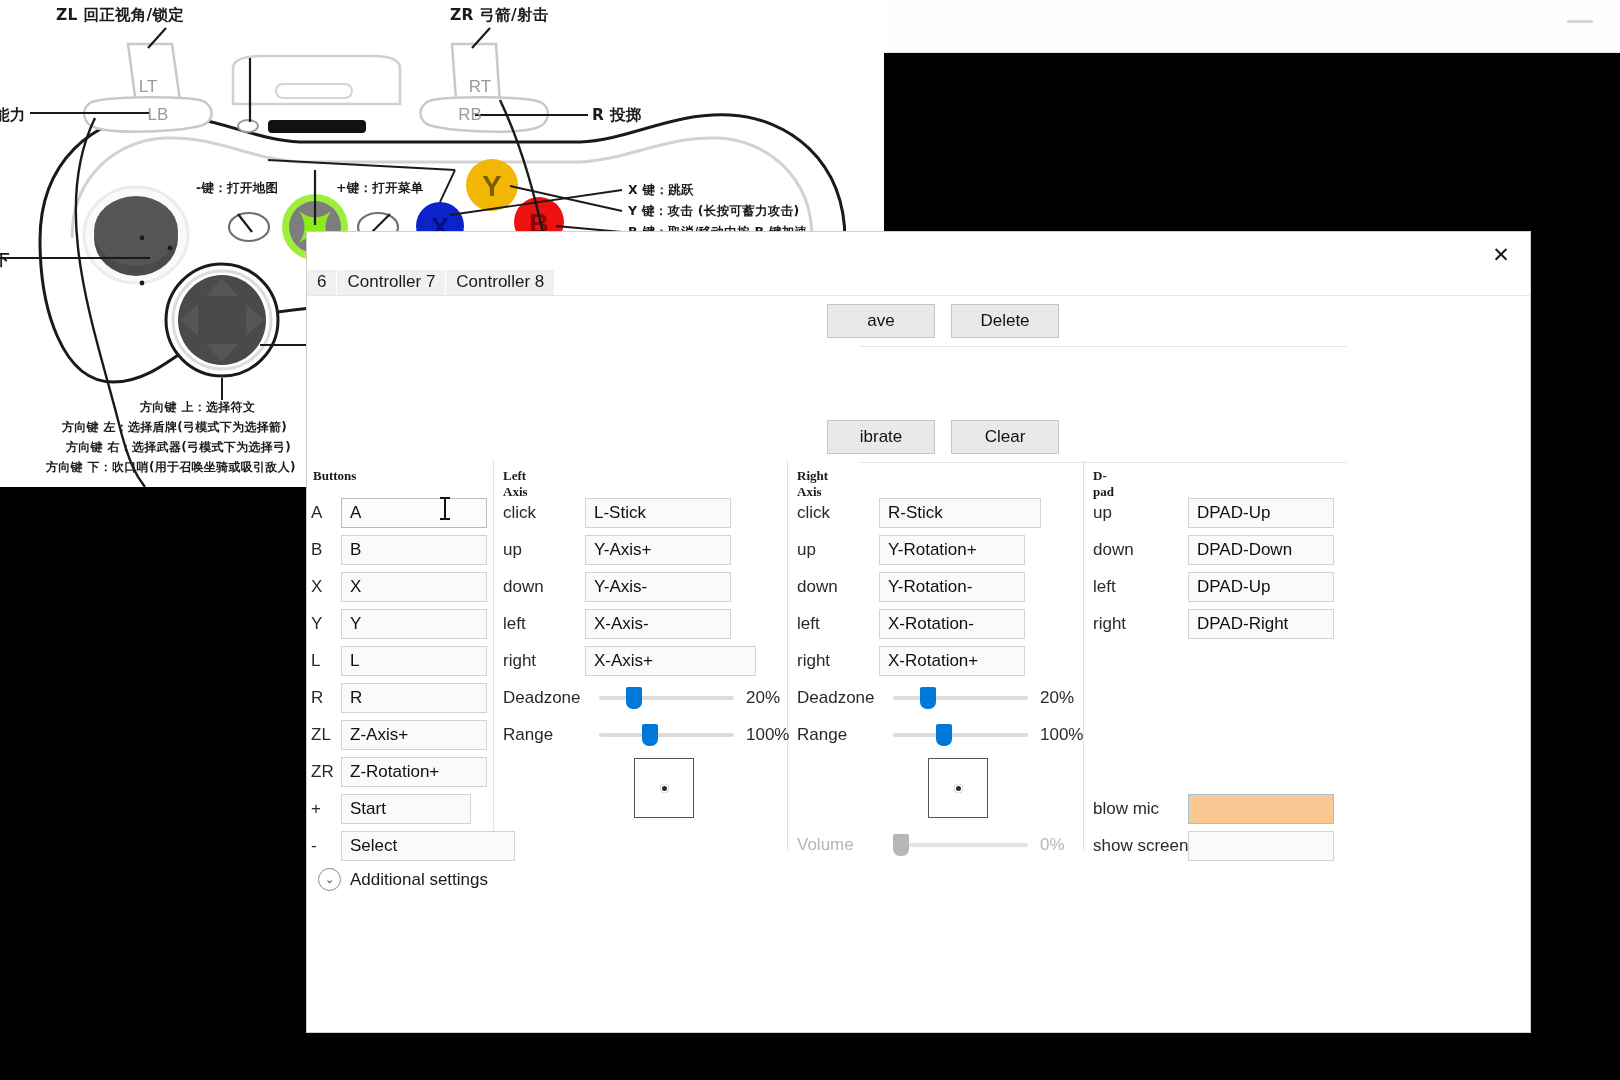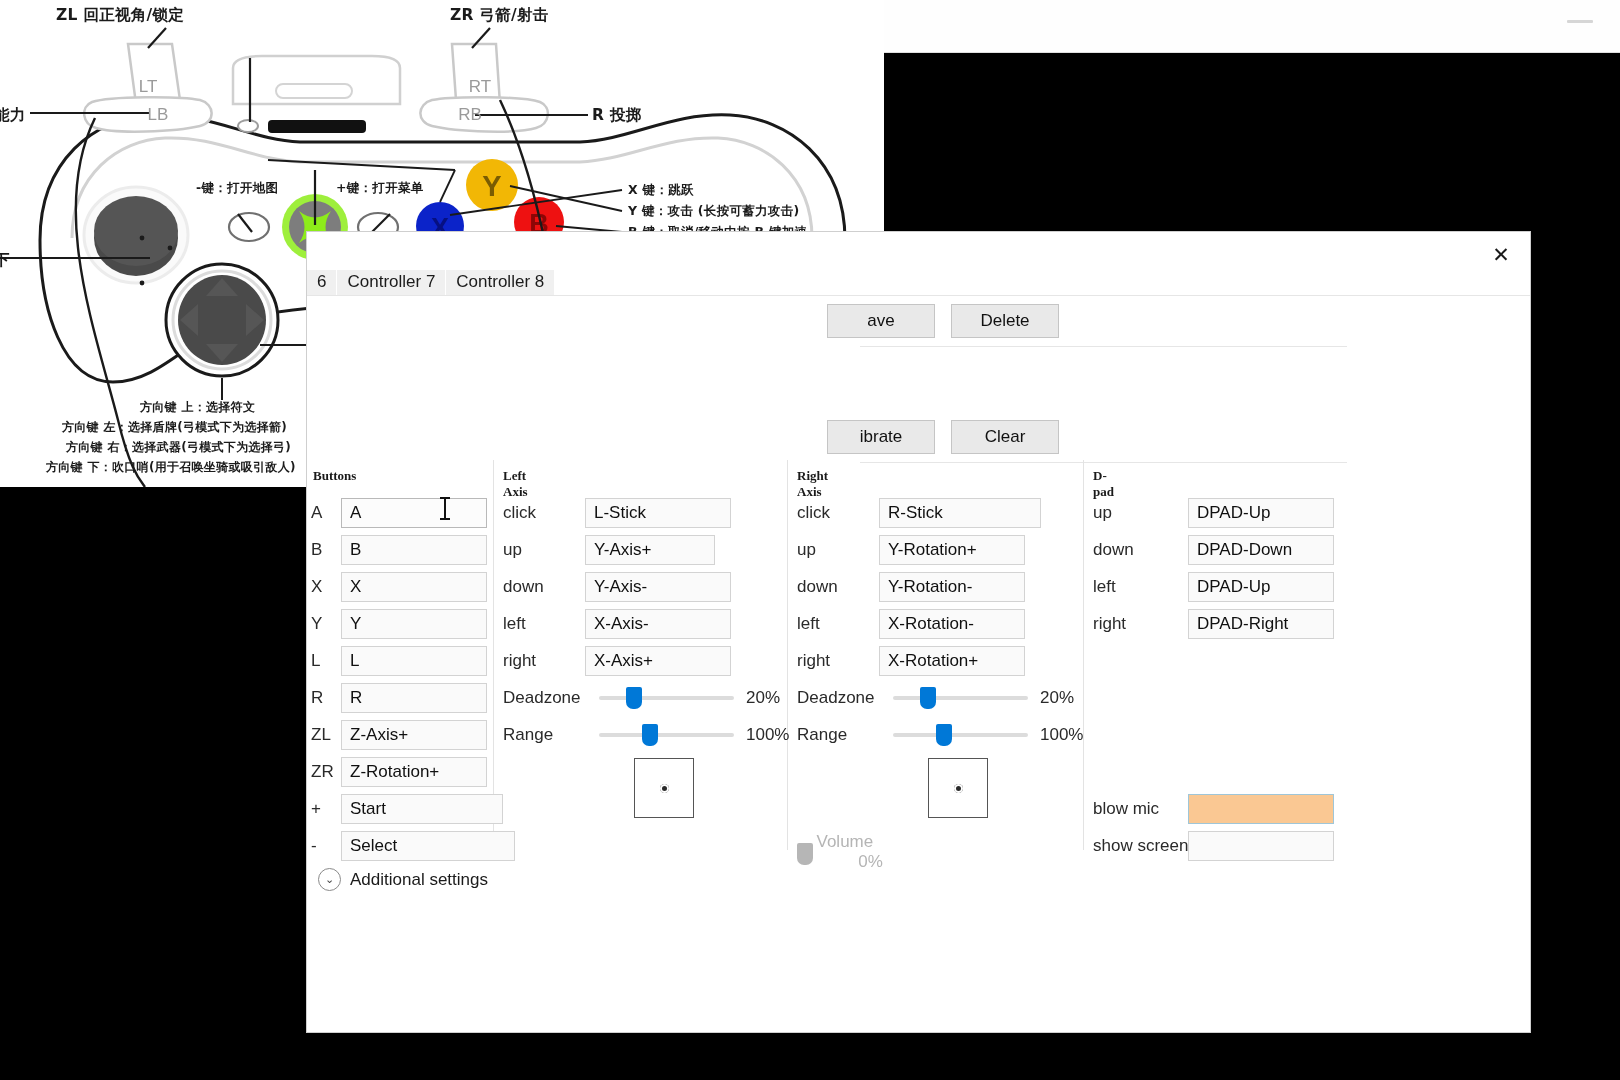--- a/index.html
+++ b/index.html
@@ -345,50 +345,50 @@
       <div class="row" style="left:4px;top:260px;">
           <span class="rlabel" style="width:30px;">ZL</span>
           <span class="field" style="width:146px;">Z-Axis+</span>
         </div>
       <div class="row" style="left:4px;top:297px;">
           <span class="rlabel" style="width:30px;">ZR</span>
           <span class="field" style="width:146px;">Z-Rotation+</span>
         </div>
       <div class="row" style="left:4px;top:334px;">
           <span class="rlabel" style="width:30px;">+</span>
-          <span class="field" style="width:162px;">Start</span>
+          <span class="field" style="width:130px;">Start</span>
         </div>
       <div class="row" style="left:4px;top:371px;">
           <span class="rlabel" style="width:30px;">-</span>
           <span class="field" style="width:174px;">Select</span>
         </div>
     </div>
 
     <div class="col" style="left:196px;">
       <div class="sechead" style="left:0px;top:8px;">Left Axis</div>
 
       <div class="row" style="left:0px;top:38px;">
           <span class="rlabel" style="width:82px;">click</span>
           <span class="field" style="width:146px;">L-Stick</span>
         </div>
       <div class="row" style="left:0px;top:75px;">
           <span class="rlabel" style="width:82px;">up</span>
-          <span class="field" style="width:130px;">Y-Axis+</span>
+          <span class="field" style="width:146px;">Y-Axis+</span>
         </div>
       <div class="row" style="left:0px;top:112px;">
           <span class="rlabel" style="width:82px;">down</span>
           <span class="field" style="width:146px;">Y-Axis-</span>
         </div>
       <div class="row" style="left:0px;top:149px;">
           <span class="rlabel" style="width:82px;">left</span>
           <span class="field" style="width:146px;">X-Axis-</span>
         </div>
       <div class="row" style="left:0px;top:186px;">
           <span class="rlabel" style="width:82px;">right</span>
-          <span class="field" style="width:146px;">X-Axis+</span>
+          <span class="field" style="width:171px;">X-Axis+</span>
         </div>
 
       <div class="sliderrow" style="left:0px;top:225px;">
         <span class="slabel">Deadzone</span>
         <span class="track">
             <span class="thumb" style="left:20%;"></span>
           </span>
         <span class="spct">20%</span>
       </div>
       <div class="sliderrow" style="left:0px;top:262px;">
@@ -440,21 +440,21 @@
         <span class="track">
             <span class="thumb" style="left:32%;"></span>
           </span>
         <span class="spct">100%</span>
       </div>
 
       <div class="stickbox" style="left:131px;top:298px;">
         <span class="stickdot"></span>
       </div>
 
-      <div class="sliderrow" style="left:0px;top:372px;flex-direction:column;">
+      <div class="sliderrow" style="left:0px;top:372px;">
         <span class="slabel dimtxt">Volume</span>
         <span class="track dim">
             <span class="thumb" style="left:0%;"></span>
           </span>
         <span class="spct dimtxt">0%</span>
       </div>
     </div>
 
     <div class="col" style="left:786px;">
       <div class="sechead" style="left:0px;top:8px;">D-pad</div>

